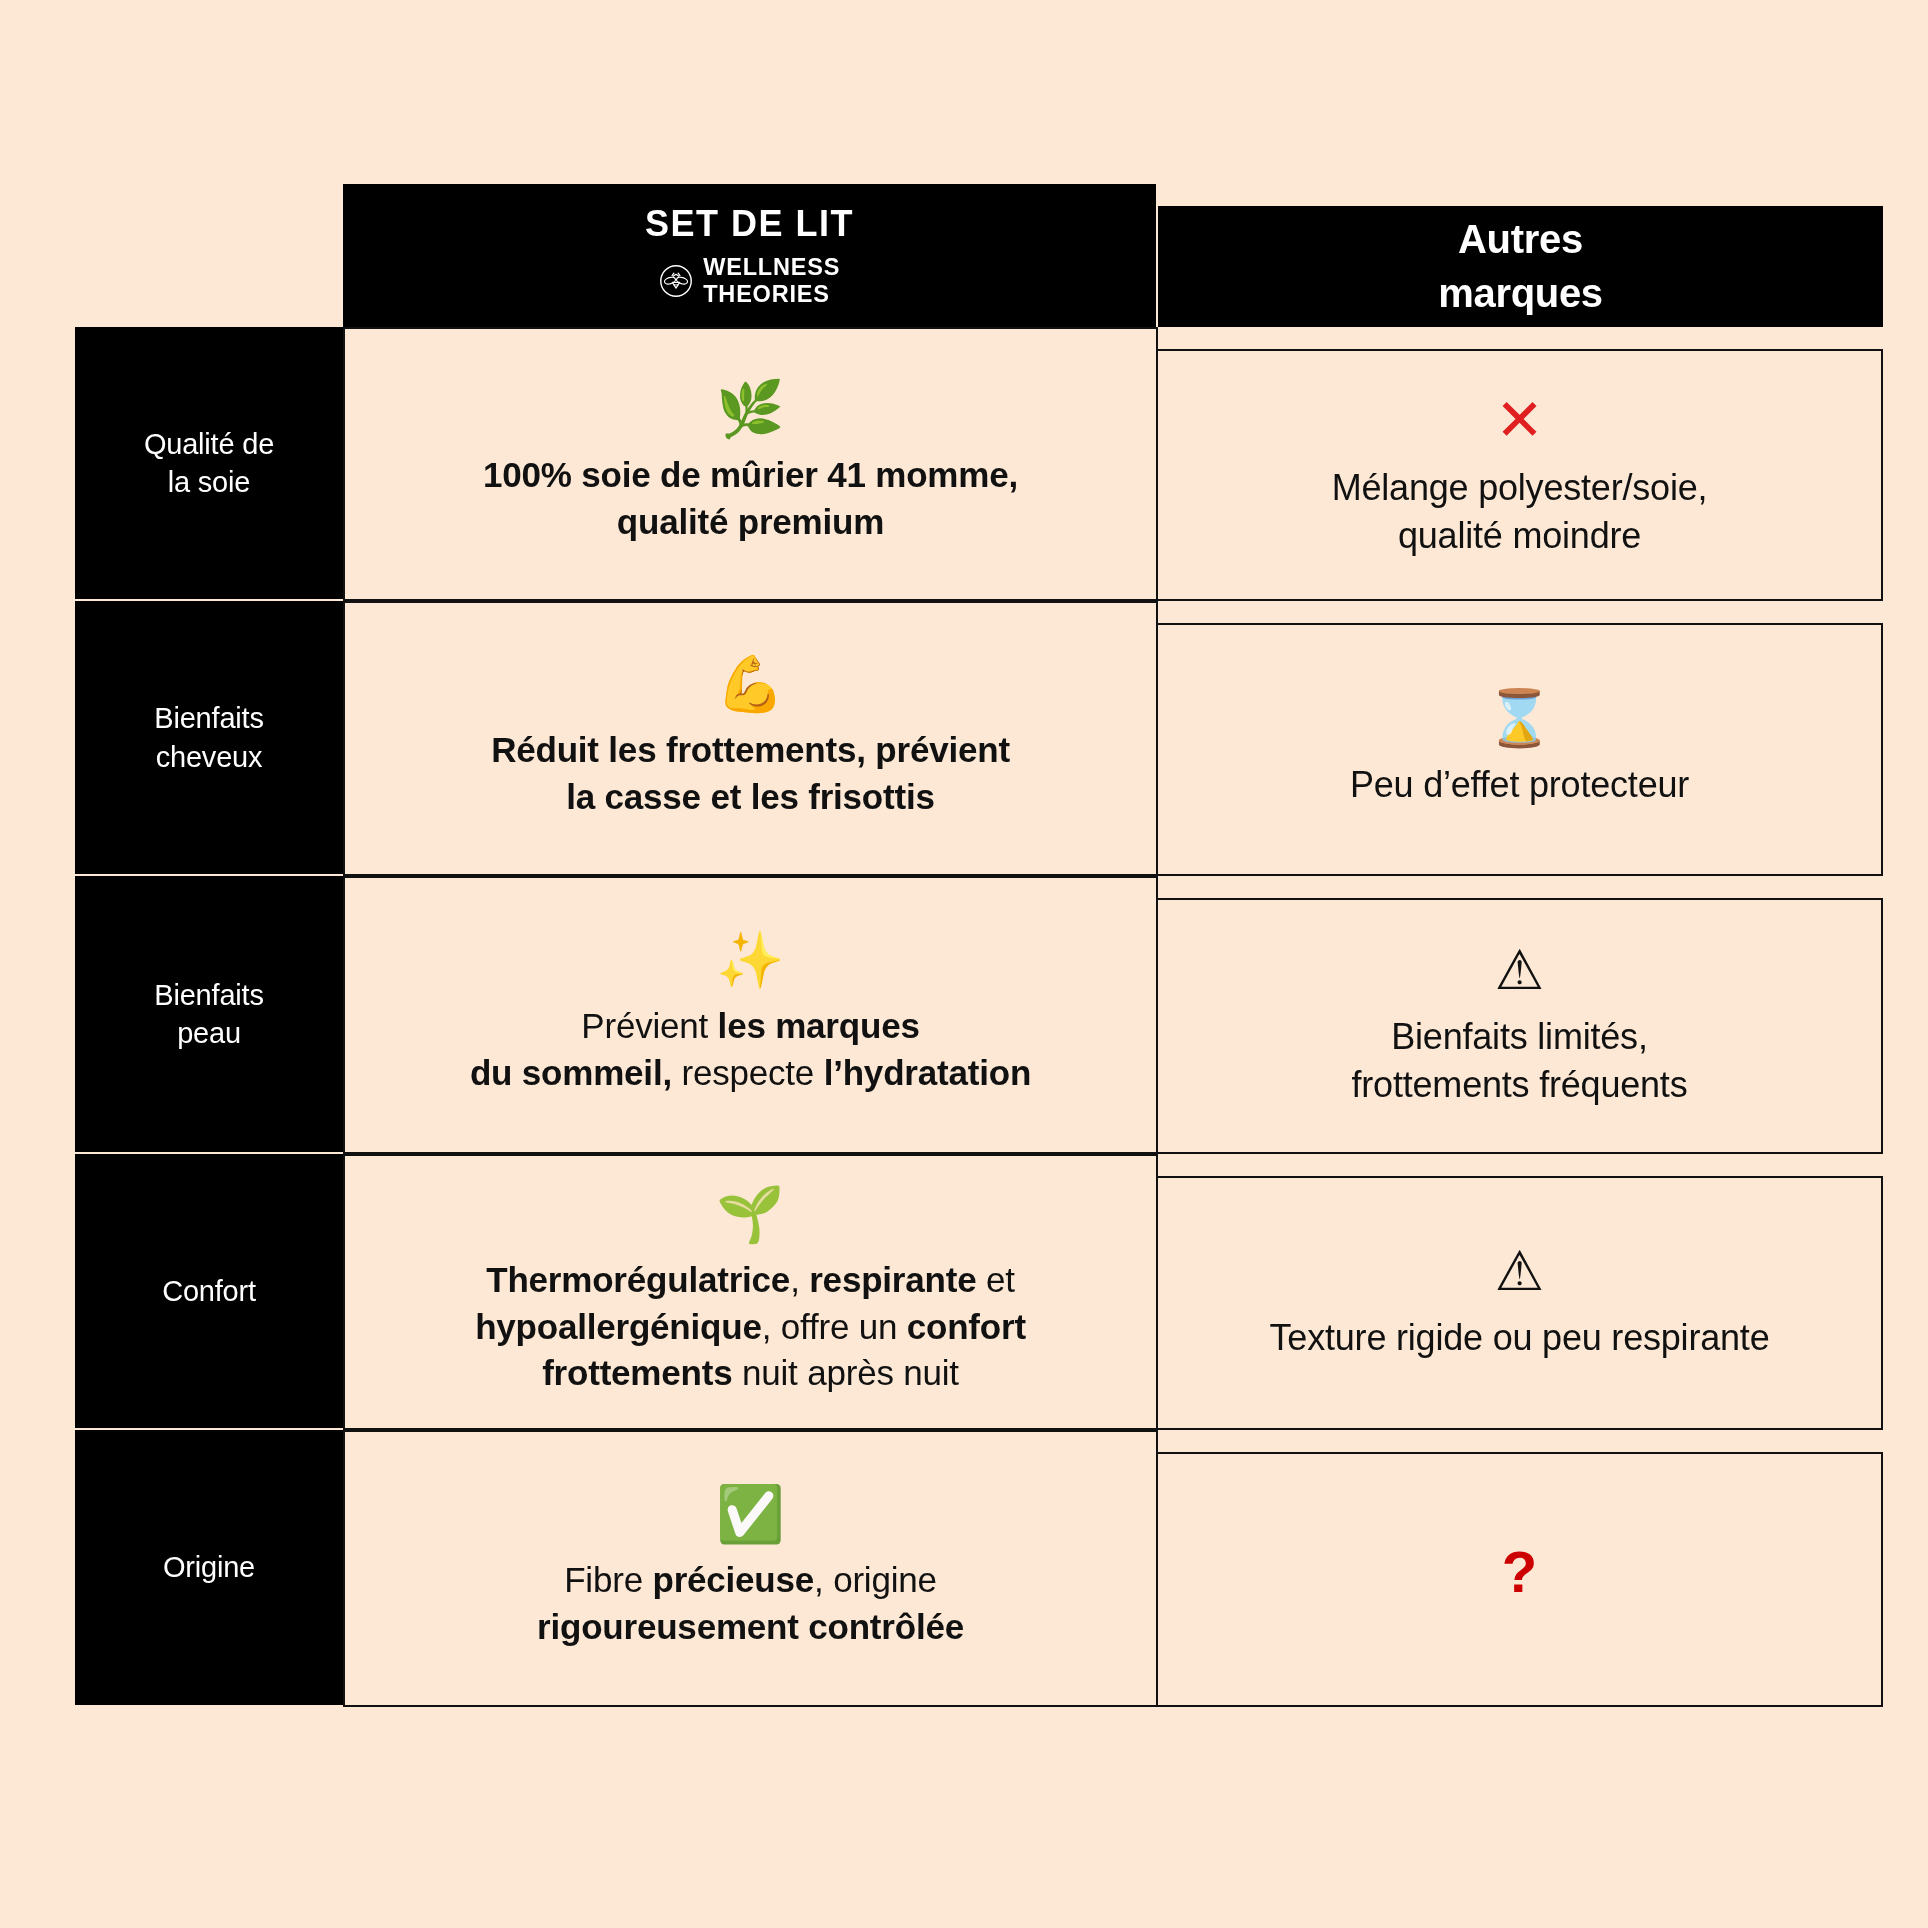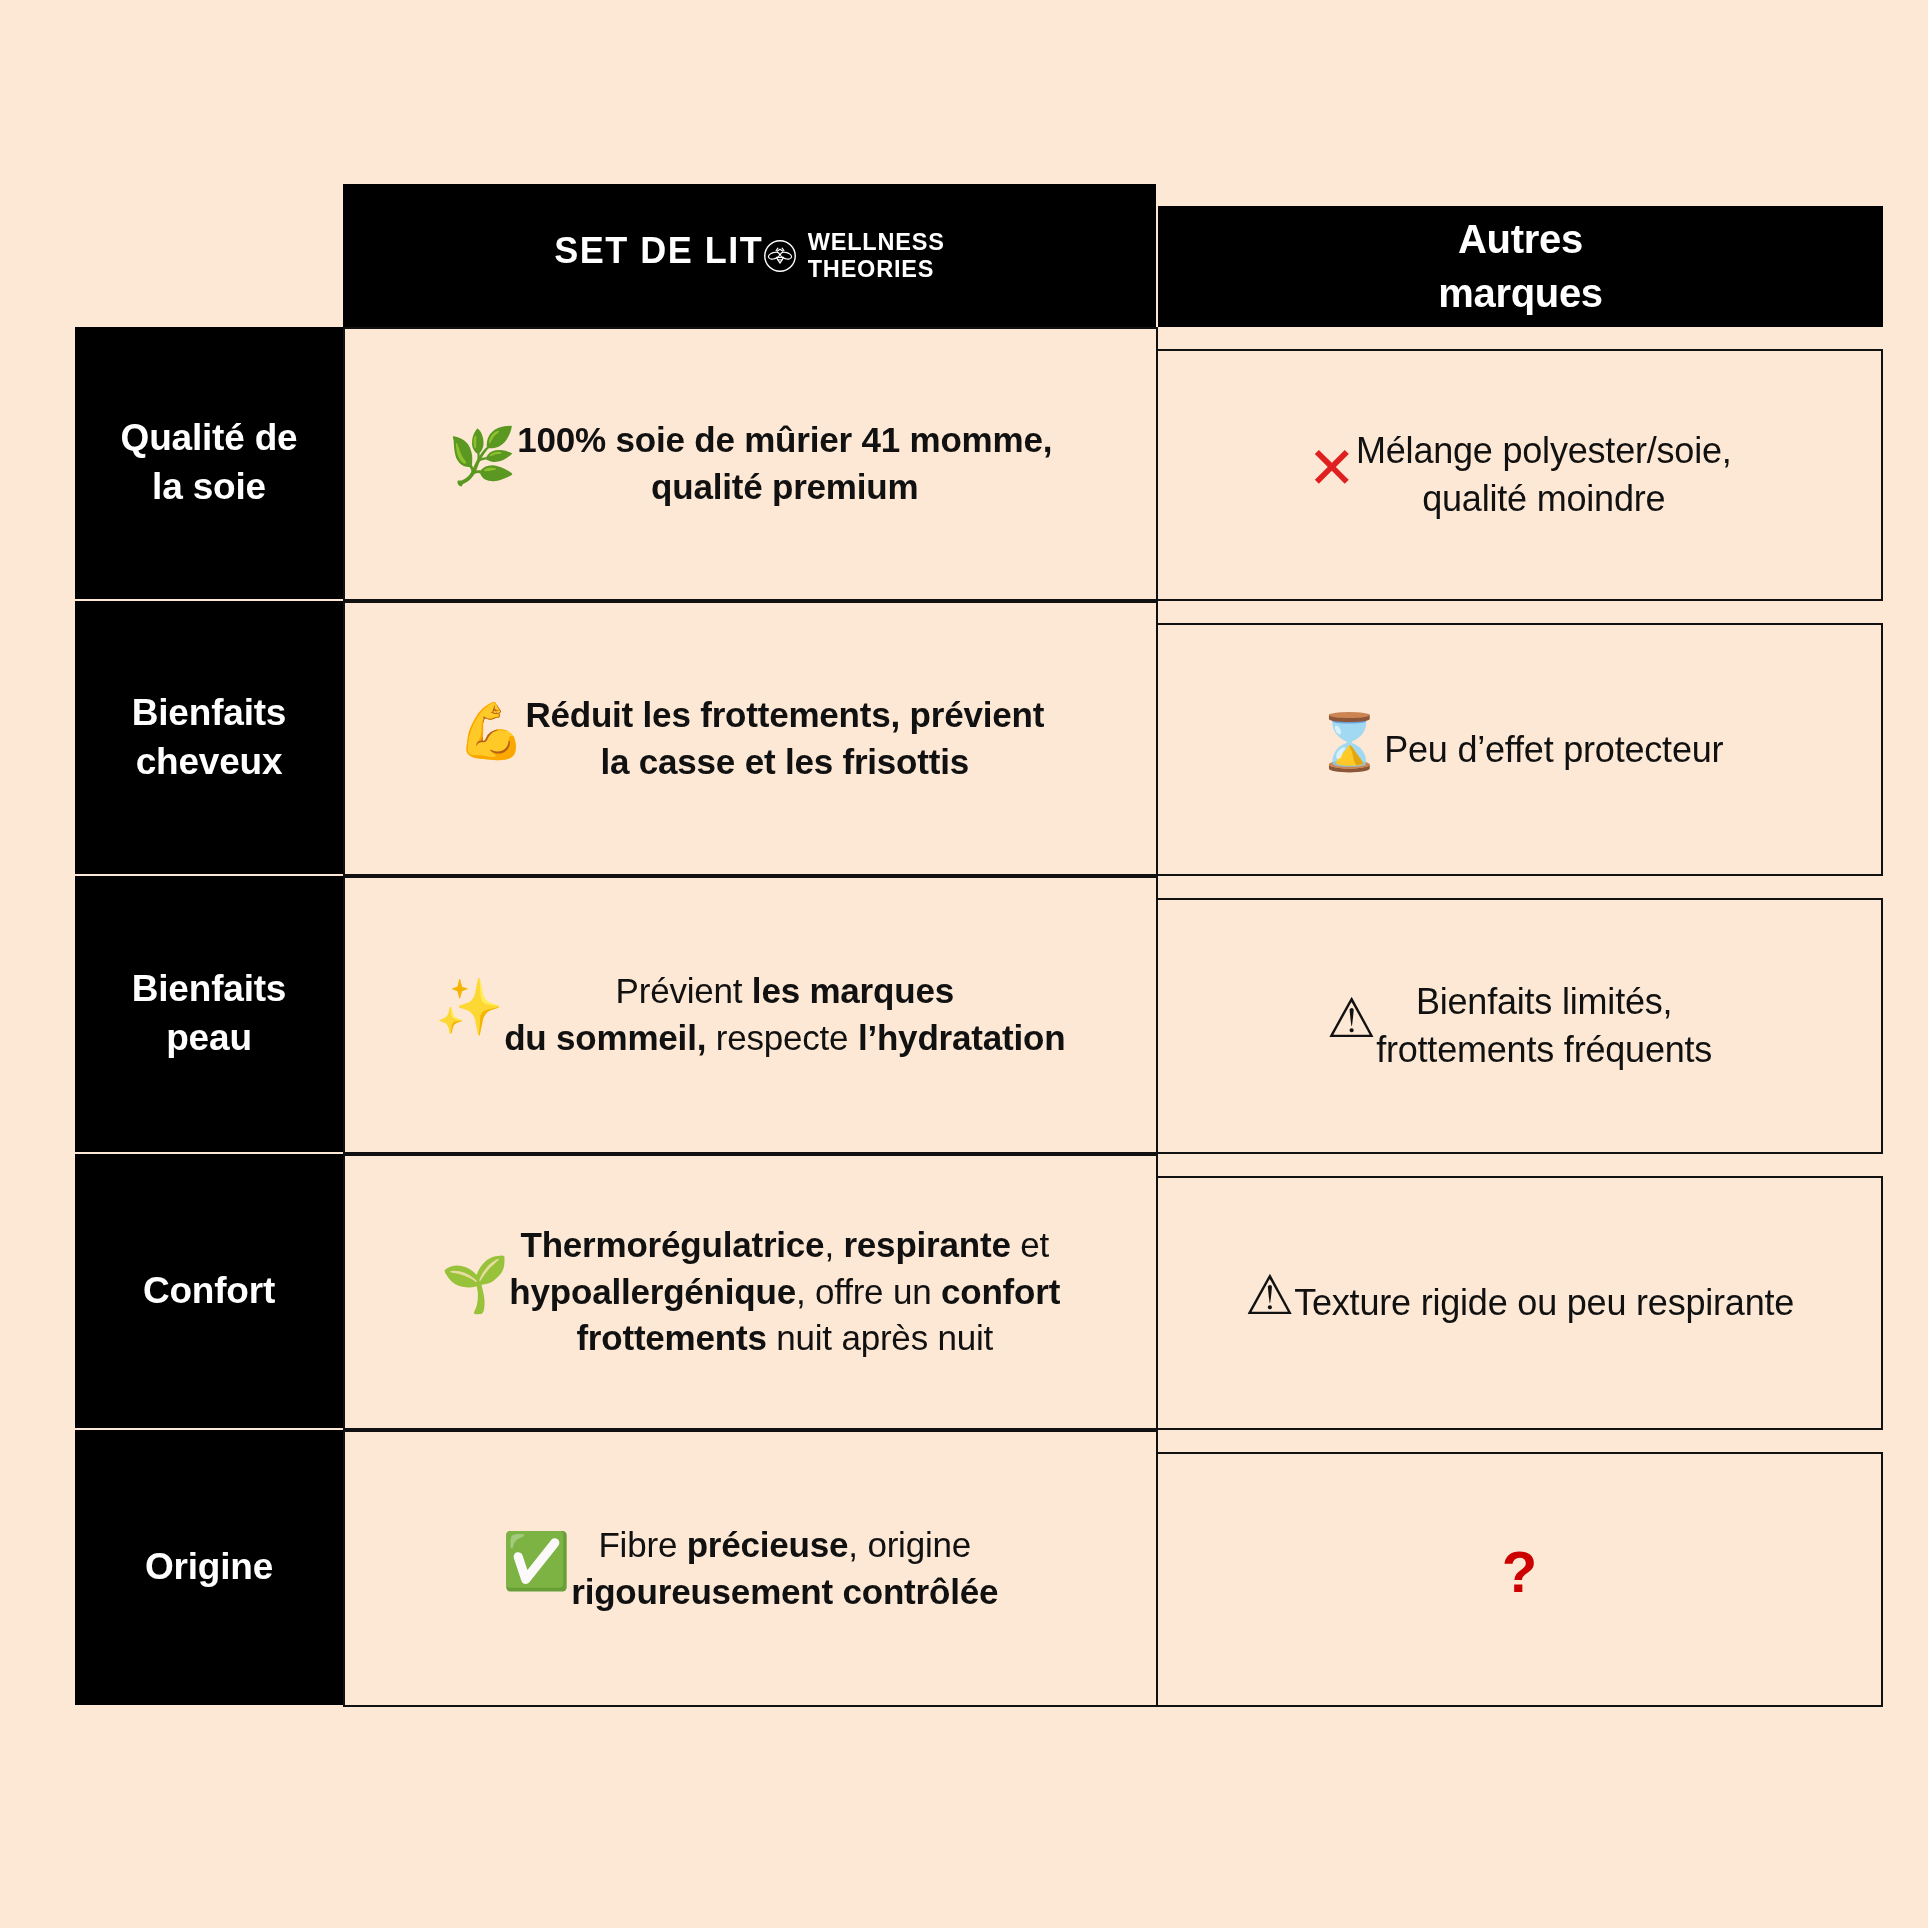--- a/index.html
+++ b/index.html
@@ -36,29 +36,29 @@
     color:#FFFFFF;
     display:flex; align-items:center; justify-content:center;
     text-align:center;
     border-bottom:2.8px solid #FCE8D5;
   }
   .cell-label.spacer{
     background:transparent;
     border-bottom:none;
   }
   .label-text{
-    font-weight:700;
-    font-size:37px;
+    font-weight:400;
+    font-size:29px;
     line-height:1.32;
     letter-spacing:-0.2px;
     padding:0 13px;
   }
 
   .cell-ours, .cell-theirs{
-    display:flex; flex-direction:row;
+    display:flex; flex-direction:column;
     align-items:center; justify-content:center;
     text-align:center;
     padding:17px 24.5px;
   }
   .cell-ours{ width:815px; flex:0 0 815px; }
   .cell-theirs{ flex:1 1 auto;margin-top:22px; }
 
   .head-cell{
     background:#000000;
     color:#FFFFFF;

